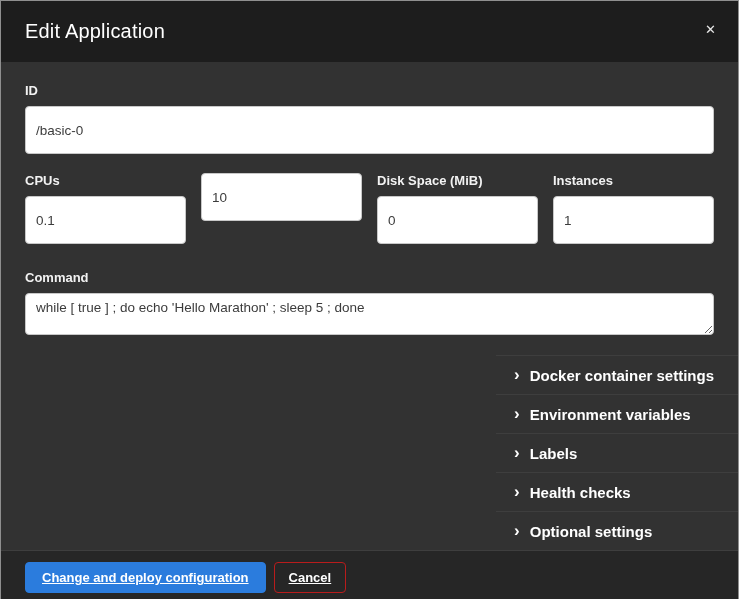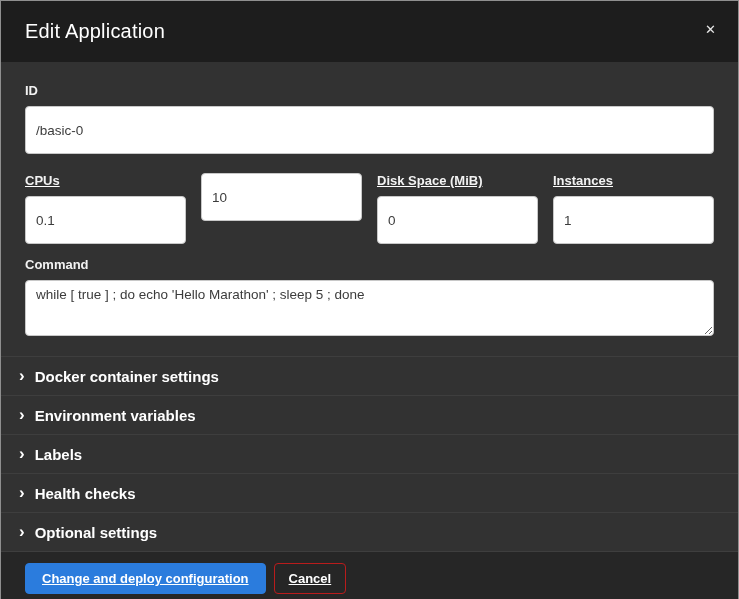--- a/index.html
+++ b/index.html
@@ -34,21 +34,21 @@
   }
   .close-btn {
     color: #ffffff;
     font-size: 13px;
     line-height: 1;
     margin-top: 3px;
     cursor: pointer;
     opacity: 0.9;
   }
   
-  .modal-body { flex: 1 1 auto; display: flex; flex-direction: column; }
+  .modal-body { flex: 1 1 auto; display: flex; flex-direction: column; align-items: flex-end; }
   .form-area { padding: 21px 24px 16px 24px; }
   .form-label {
     display: block;
     font-size: 13px;
     font-weight: 700;
     color: #f2f2f2;
     margin-bottom: 8px;
   }
   .text-input {
     width: 100%;
@@ -60,26 +60,25 @@
     font-family: "Liberation Sans", sans-serif;
     font-size: 13.5px;
     color: #3c3c3c;
     outline: none;
   }
   .form-row {
     display: grid;
     grid-template-columns: repeat(4, 1fr);
     gap: 15px;
     margin-top: 19px;
-    text-decoration: underline;
-  }
-  .command-group { margin-top: 13px; }
+  }
+  .command-group { margin-top: 26px; }
   .command-textarea {
     width: 100%;
-    height: 56px;
+    height: 42px;
     background: #ffffff;
     border: 1px solid #c8c8c8;
     border-radius: 4px;
     padding: 6px 10px;
     font-family: "Liberation Sans", sans-serif;
     font-size: 13.5px;
     color: #3c3c3c;
     resize: both;
     outline: none;
   }

